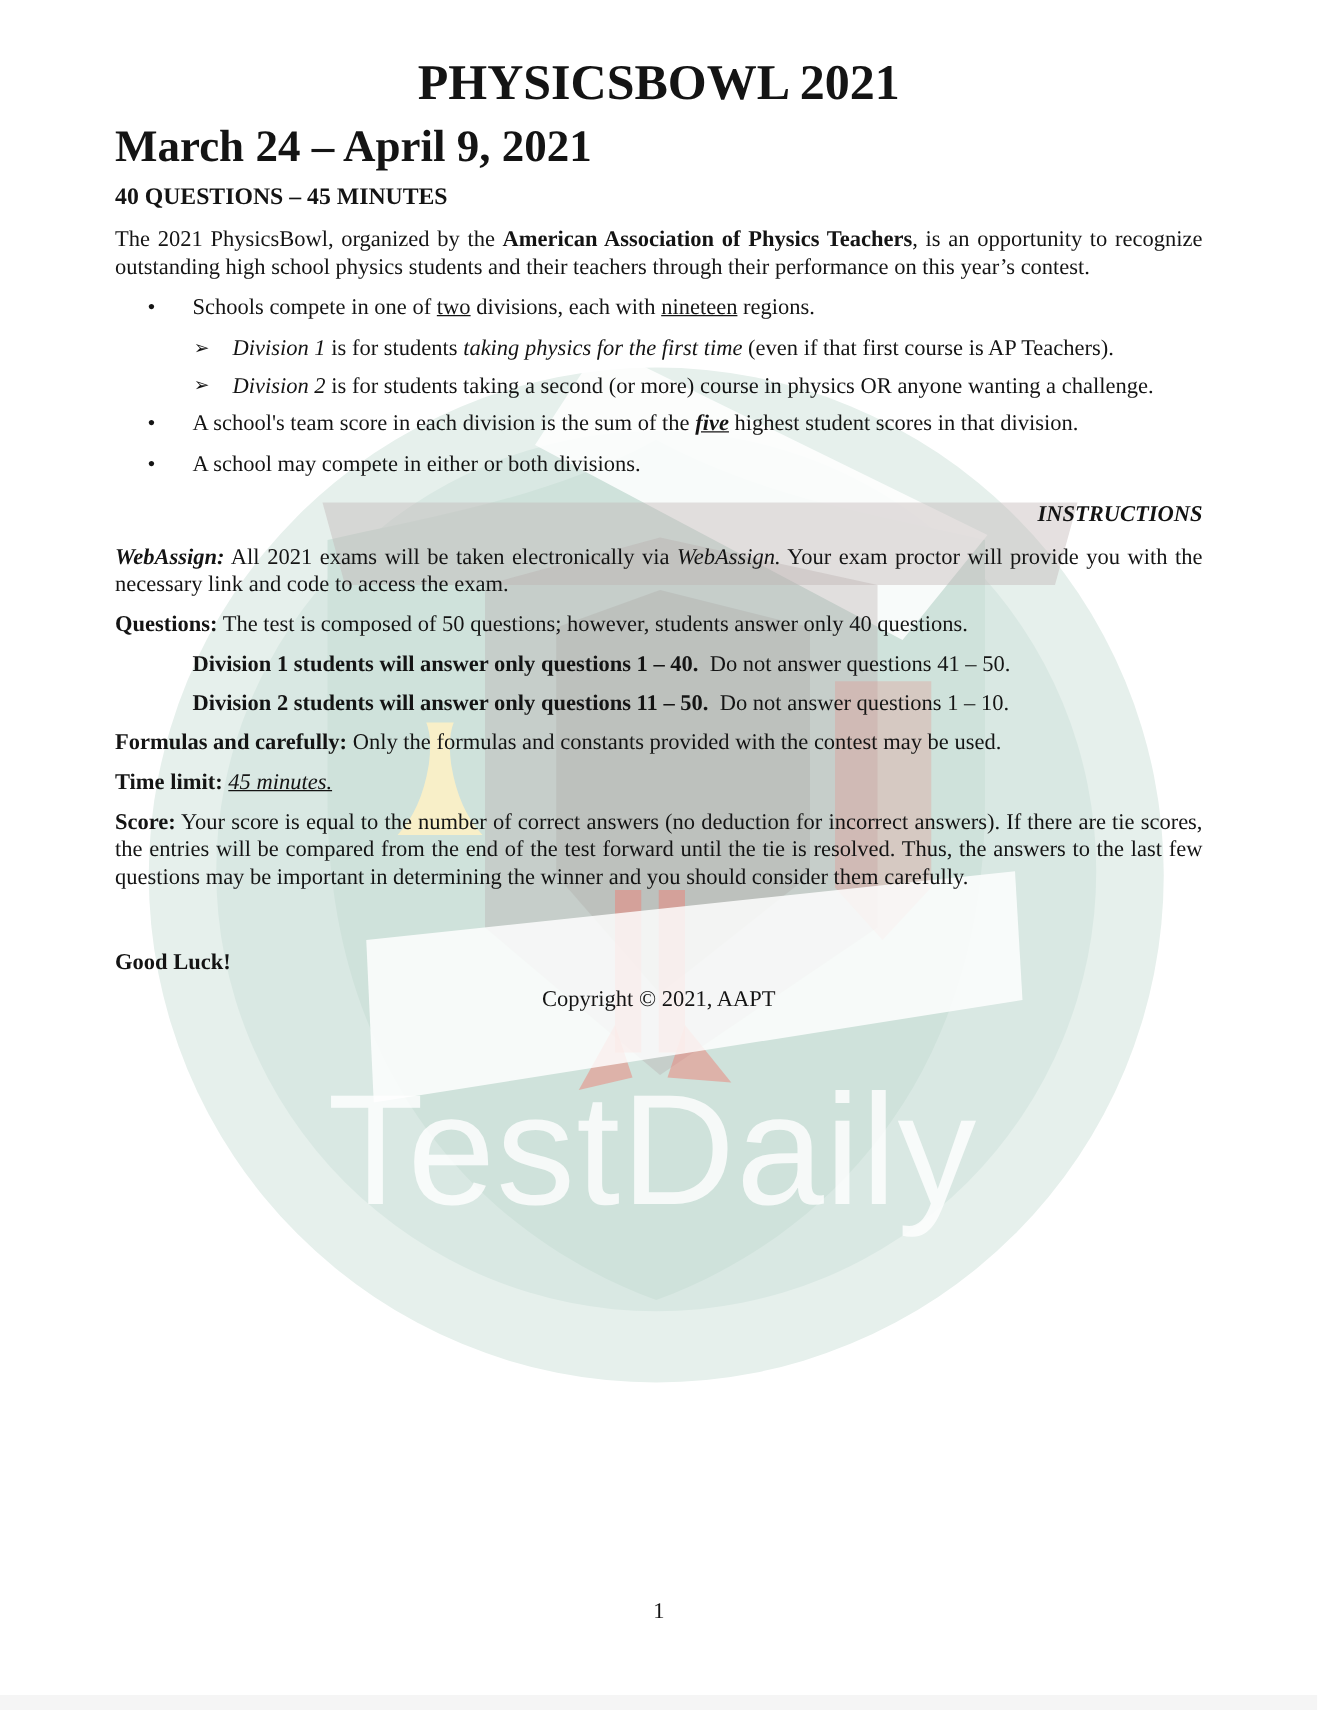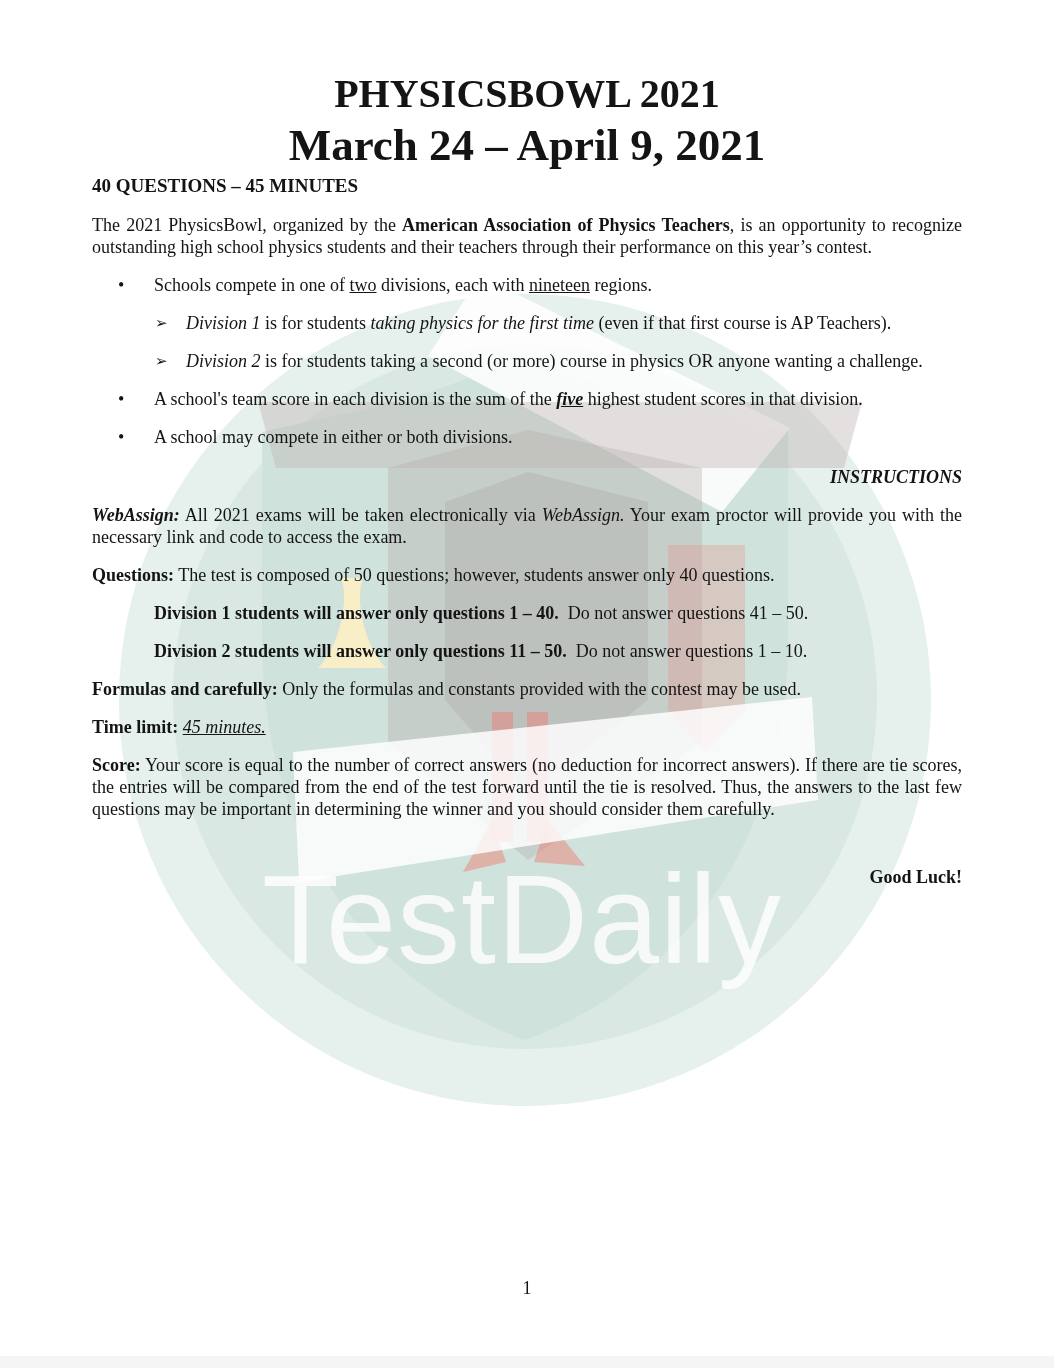--- a/index.html
+++ b/index.html
@@ -11,31 +11,31 @@
     overflow:hidden;
     font-family:"Liberation Serif","DejaVu Serif",serif;
     color:#141414;
   }
   .watermark {
     position:absolute; left:0; top:0; width:1054px; height:1368px;
     z-index:0; pointer-events:none;
   }
   .content {
     position:relative; z-index:1;
-    padding:72px 92px 0 92px;
+    padding:44px 92px 0 92px;
     font-size:18px; line-height:22px;
   }
   .title    { font-size:40px; line-height:44px; font-weight:bold; text-align:center; margin:0 0 10px; }
-  .subtitle { font-size:45px; line-height:38px; font-weight:bold; text-align:center; margin:0 0 10px; }
+  .subtitle { font-size:36px; line-height:38px; font-weight:bold; text-align:left; margin:0 0 10px; }
   .tagline  { font-size:19px; line-height:24px; font-weight:bold; text-align:left; margin:0 0 10px; }
 
-  .blk { margin:16px 0 10px; text-align:justify; }
+  .blk { margin:4px 0 10px; text-align:justify; }
   .blk.heading { text-align:right; font-weight:bold; margin:18px 0 12px;font-style:italic; }
   .blk.center  { text-align:center; margin:0 0 10px; }
-  .blk.goodluck{ margin:46px 0 8px; text-align:right; }
+  .blk.goodluck{ margin:46px 0 8px; text-align:left; }
   .blk.bullet  { position:relative; padding-left:62px; margin-bottom:11px; }
   .blk.bullet > .marker { position:absolute; left:26px; top:0; }
   .blk.arrow   { position:relative; padding-left:94px; margin-bottom:8px; }
   .blk.arrow > .marker {
     position:absolute; left:63px; top:0;
     font-family:"DejaVu Sans",sans-serif; font-size:15px;
   }
   .blk.indent  { padding-left:62px; margin-bottom:9px; text-align:left; }
 
   .rb { font-weight:bold; }
@@ -92,18 +92,19 @@
         <div class="blk bullet"><span class="marker">•</span><span>A school may compete in either or both divisions.</span></div>
         <div class="blk heading"><span class="rb">INSTRUCTIONS</span></div>
         <div class="blk para"><span class="rb ri">WebAssign:</span><span> All 2021 exams will be taken electronically via </span><span class="ri">WebAssign.</span><span> Your exam proctor will provide you with the necessary link and code to access the exam.</span></div>
         <div class="blk para"><span class="rb">Questions:</span><span> The test is composed of 50 questions; however, students answer only 40 questions.</span></div>
         <div class="blk indent"><span class="rb">Division 1 students will answer only questions 1 – 40.</span><span>&nbsp; Do not answer questions 41 – 50.</span></div>
         <div class="blk indent"><span class="rb">Division 2 students will answer only questions 11 – 50.</span><span>&nbsp; Do not answer questions 1 – 10.</span></div>
         <div class="blk para"><span class="rb">Formulas and carefully:</span><span> Only the formulas and constants provided with the contest may be used.</span></div>
         <div class="blk para"><span class="rb">Time limit:</span><span> </span><span class="ri ru">45 minutes.</span></div>
         <div class="blk para"><span class="rb">Score:</span><span> Your score is equal to the number of correct answers (no deduction for incorrect answers). If there are tie scores, the entries will be compared from the end of the test forward until the tie is resolved. Thus, the answers to the last few questions may be important in determining the winner and you should consider them carefully.</span></div>
         <div class="blk goodluck"><span class="rb">Good Luck!</span></div>
+        <div class="blk center"><span>Copyright © 2021, AAPT</span></div>
       </div>
   </div>
 
   <div class="page-number">1</div>
   <div class="bottom-edge"></div>
 </div>
 
 </body></html>

